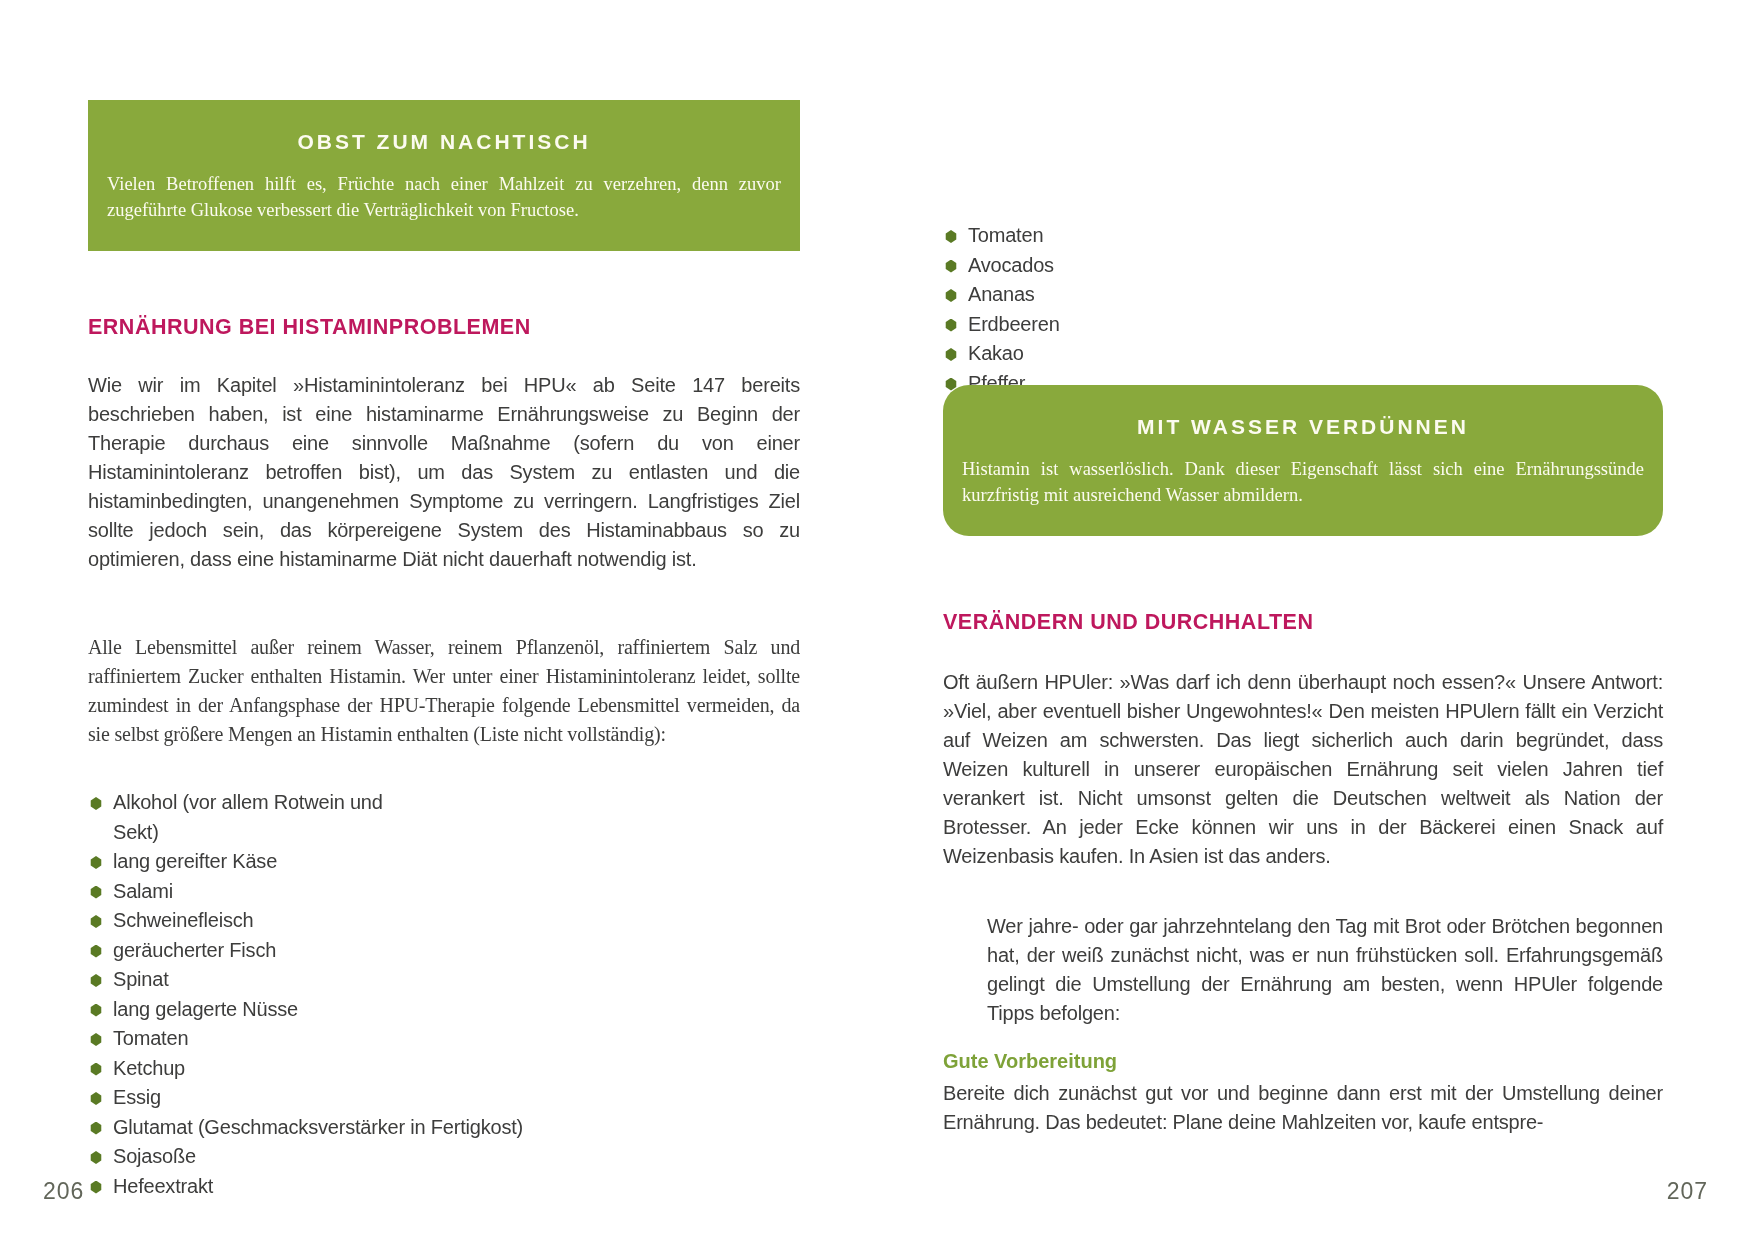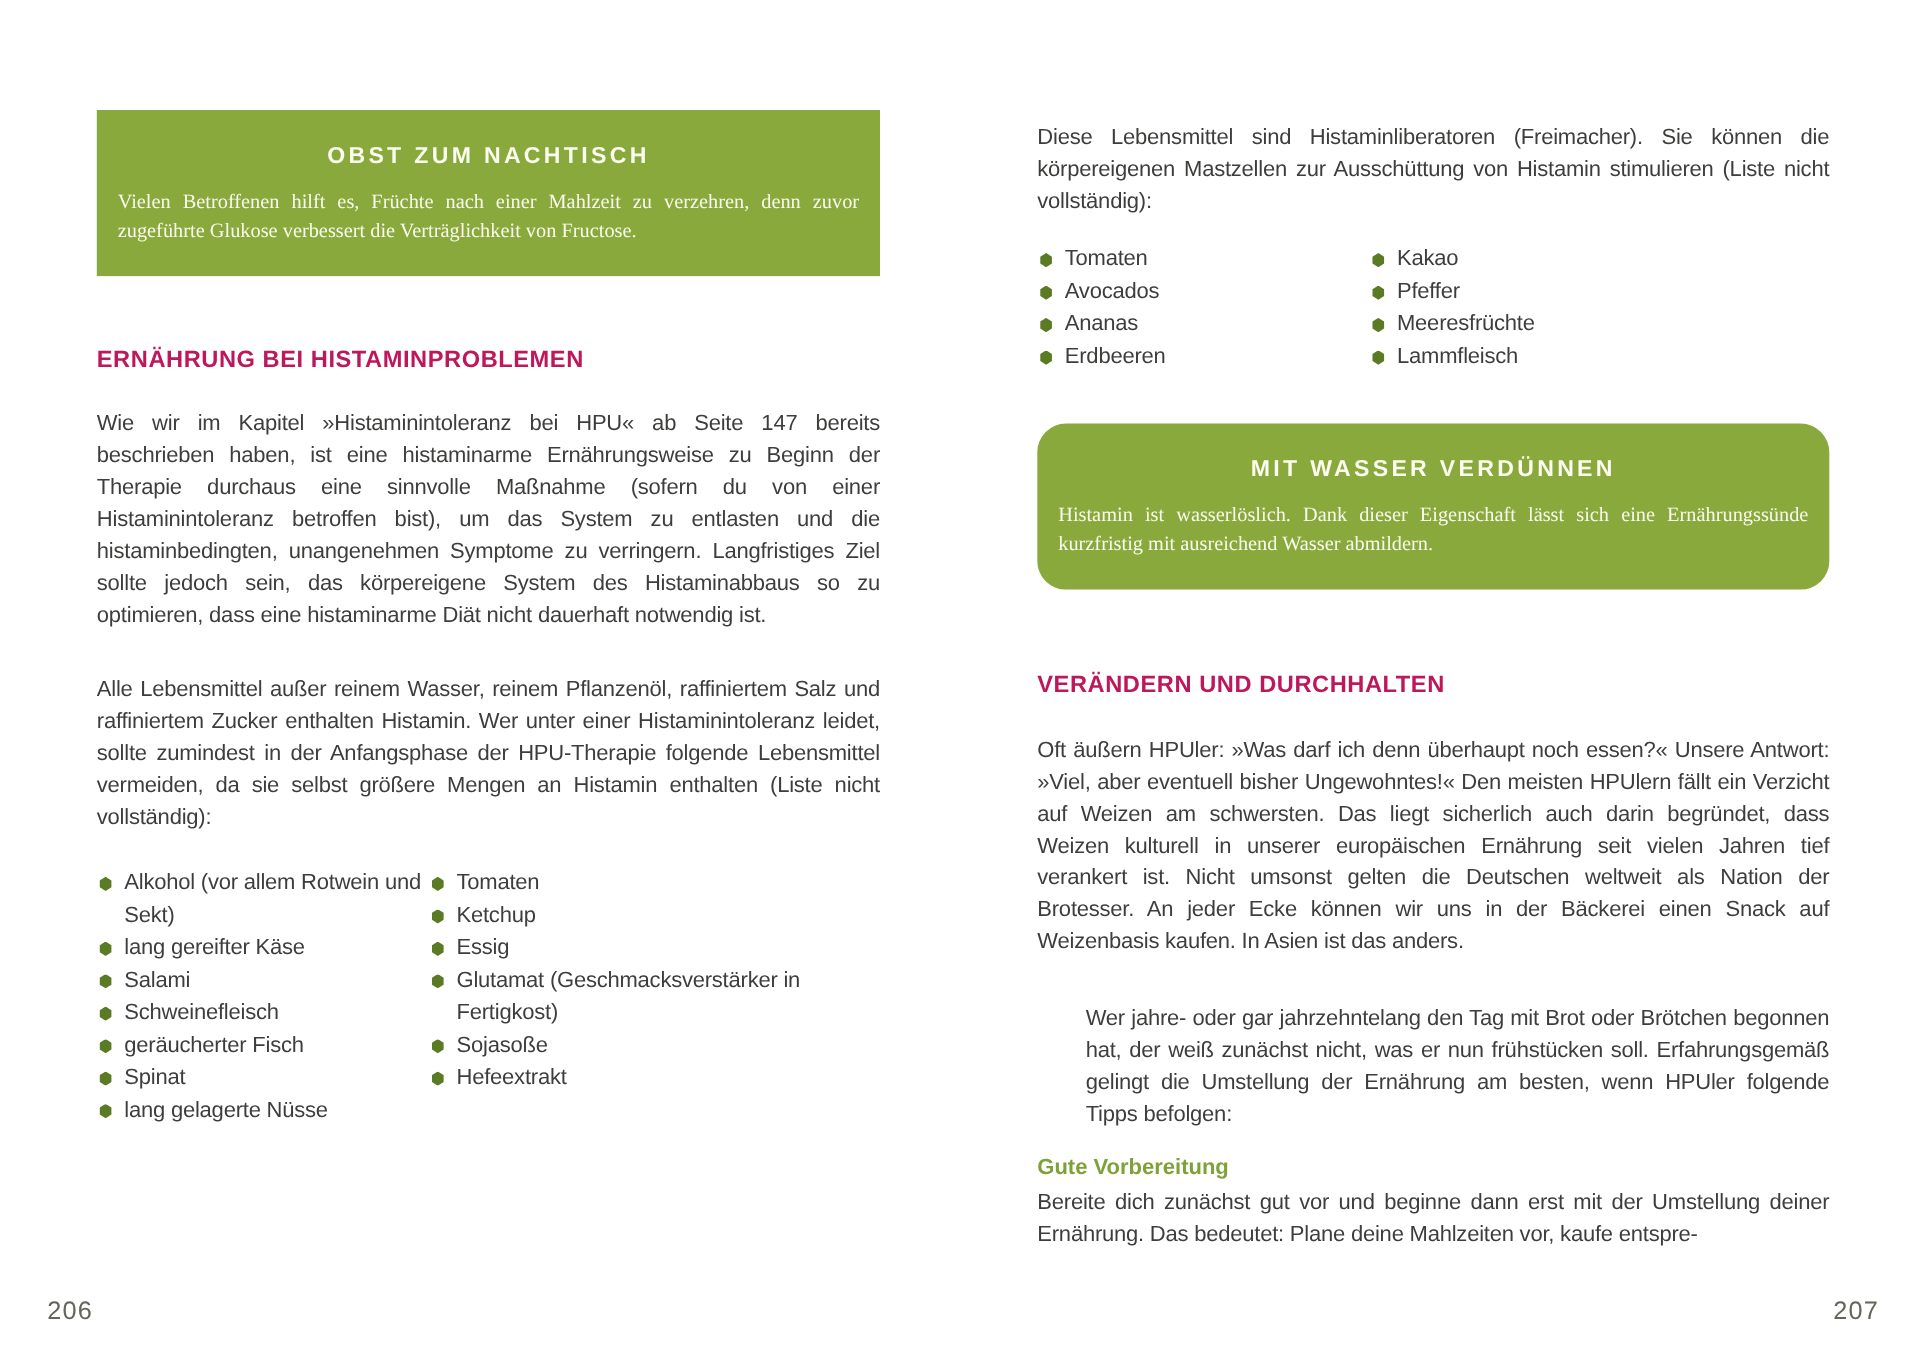--- a/index.html
+++ b/index.html
@@ -27,21 +27,21 @@
   }
 
   .heading {
     color:#be185d; font-size:21.5px; font-weight:bold; letter-spacing:0.5px;
   }
   .body-text {
     font-size:20px; line-height:29px; text-align:justify; letter-spacing:-0.2px;
   }
   .subheading { color:#7ea238; font-size:20px; font-weight:bold; }
 
-  .list-wrap { display:flex; }
+  .list-wrap { display:flex;flex-direction:column; }
   .blist { list-style:none; }
   .blist.c1 { width:302px; flex:none; }
   .blist.c2 { flex:1; }
   .blist li {
     display:flex; align-items:flex-start;
     font-size:20px; line-height:29.5px; letter-spacing:-0.2px;
   }
   .bullet {
     flex:none; width:12px; height:13px; margin:9px 11px 0 2px;
     background:#5a7a24;
@@ -59,21 +59,21 @@
 
   <div class="green-box abs" style="top:100px;">
     <div class="box-title">OBST ZUM NACHTISCH</div>
     <p class="box-body">Vielen Betroffenen hilft es, Früchte nach einer Mahlzeit zu verzehren, denn zuvor zugeführte Glukose verbessert die Verträglichkeit von Fructose.</p>
   </div>
 
   <h2 class="heading abs" style="top:315px;">ERNÄHRUNG BEI HISTAMINPROBLEMEN</h2>
 
   <p class="body-text abs" style="top:371px;">Wie wir im Kapitel »Histaminintoleranz bei HPU« ab Seite 147 bereits beschrieben haben, ist eine histaminarme Ernährungsweise zu Beginn der Therapie durchaus eine sinnvolle Maßnahme (sofern du von einer Histaminintoleranz betroffen bist), um das System zu entlasten und die histaminbedingten, unangenehmen Symptome zu verringern. Langfristiges Ziel sollte jedoch sein, das körpereigene System des Histaminabbaus so zu optimieren, dass eine histaminarme Diät nicht dauerhaft notwendig ist.</p>
 
-  <p class="body-text abs" style="top:613px;">Alle Lebensmittel außer reinem Wasser, reinem Pflanzenöl, raffiniertem Salz und raffiniertem Zucker enthalten Histamin. Wer unter einer Histaminintoleranz leidet, sollte zumindest in der Anfangsphase der HPU-Therapie folgende Lebensmittel vermeiden, da sie selbst größere Mengen an Histamin enthalten (Liste nicht vollständig):</p>
+  <p class="body-text abs" style="top:633px;font-family:Liberation Serif, serif;">Alle Lebensmittel außer reinem Wasser, reinem Pflanzenöl, raffiniertem Salz und raffiniertem Zucker enthalten Histamin. Wer unter einer Histaminintoleranz leidet, sollte zumindest in der Anfangsphase der HPU-Therapie folgende Lebensmittel vermeiden, da sie selbst größere Mengen an Histamin enthalten (Liste nicht vollständig):</p>
 
   <div class="list-wrap abs" style="top:788px;">
     <ul class="blist c1">
       <li>
           <span class="bullet"></span>
           <span>Alkohol (vor allem Rotwein und Sekt)</span>
         </li>
       <li>
           <span class="bullet"></span>
           <span>lang gereifter Käse</span>
@@ -125,21 +125,20 @@
           <span>Hefeextrakt</span>
         </li>
     </ul>
   </div>
 
   <div class="pagenum" id="pagenum-left">206</div>
 </section>
 
 <section class="col" id="col-right">
 
-  <p class="body-text abs" style="top:111px;">Diese Lebensmittel sind Histaminliberatoren (Freimacher). Sie können die körpereigenen Mastzellen zur Ausschüttung von Histamin stimulieren (Liste nicht vollständig):</p>
 
   <div class="list-wrap abs" style="top:221px;">
     <ul class="blist c1">
       <li>
           <span class="bullet"></span>
           <span>Tomaten</span>
         </li>
       <li>
           <span class="bullet"></span>
           <span>Avocados</span>

